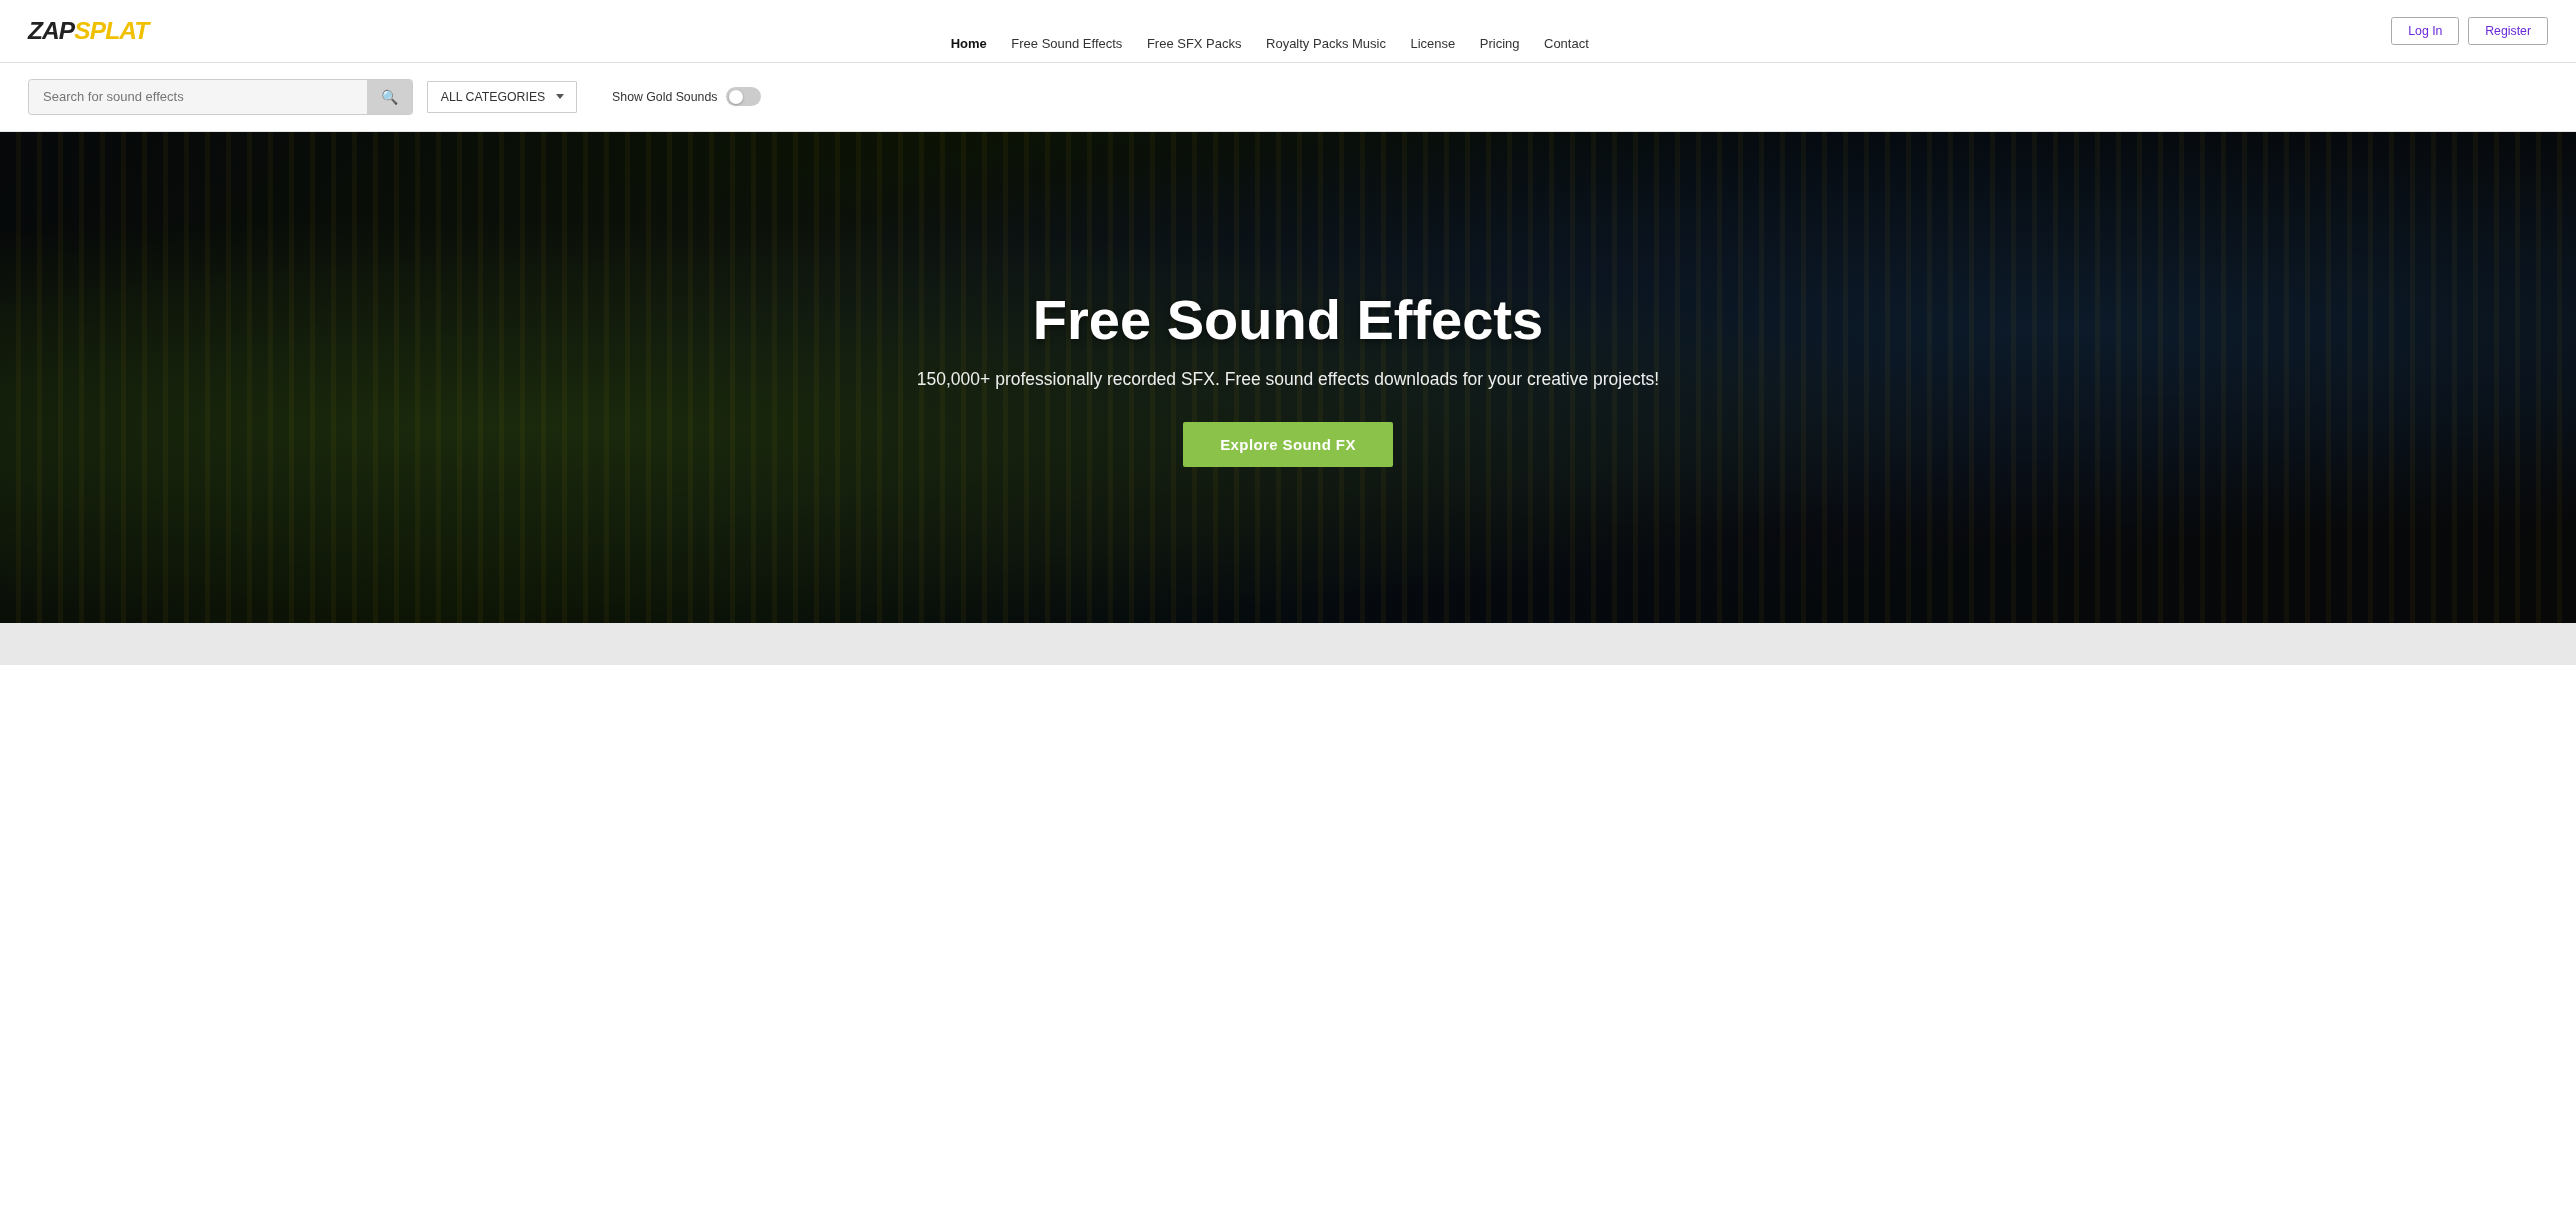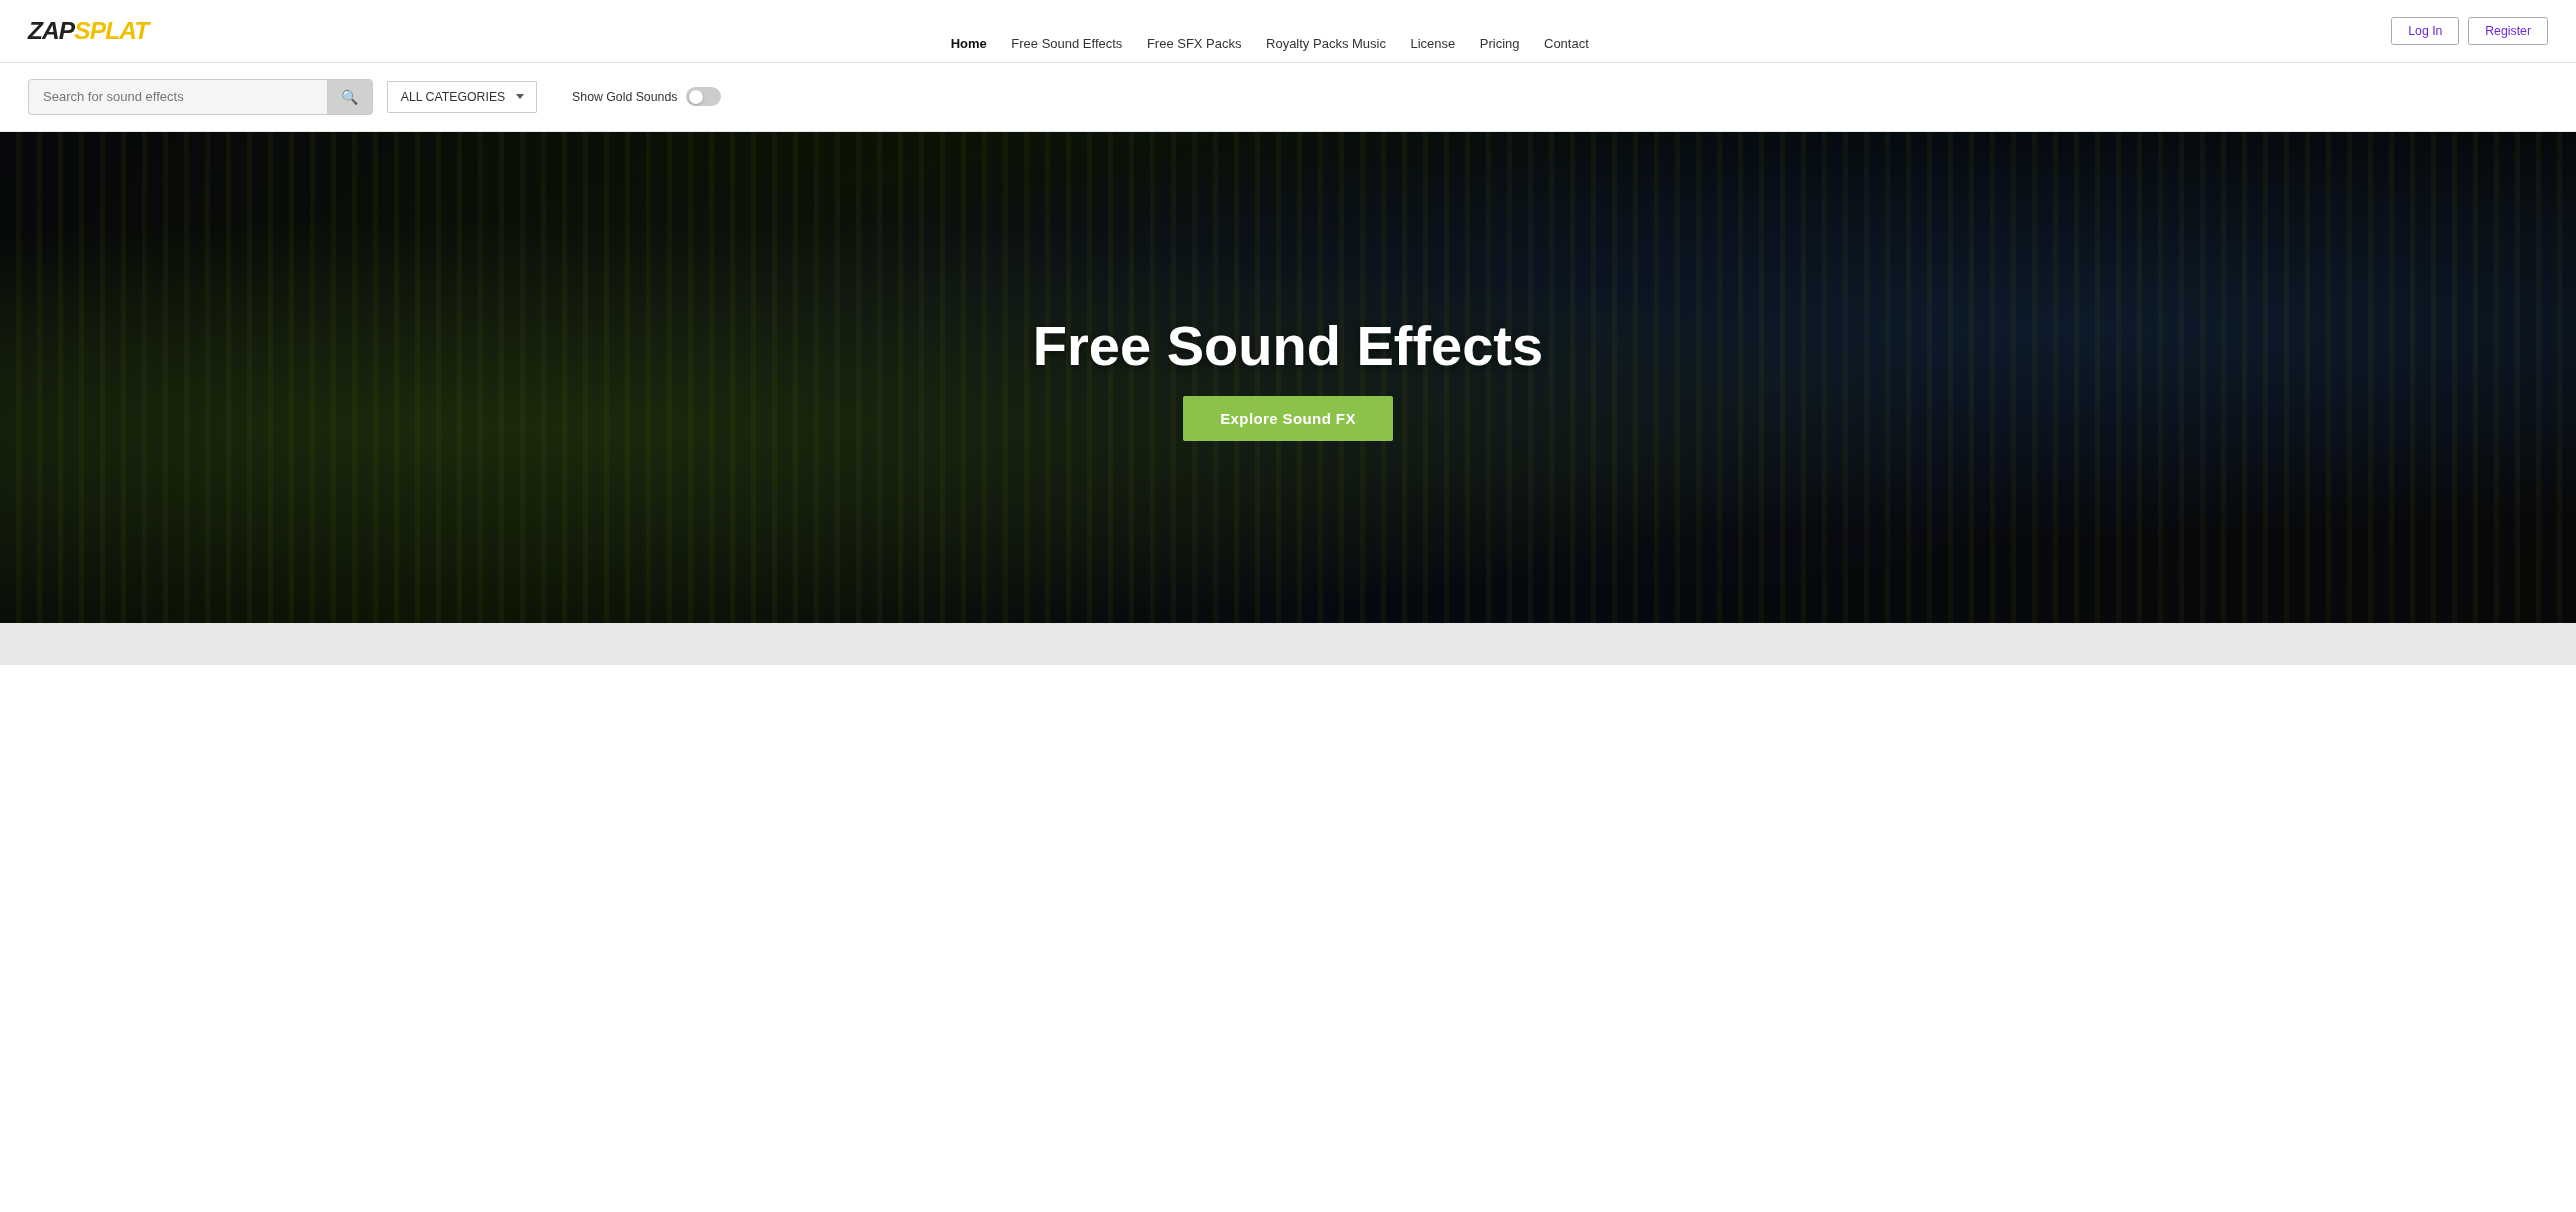--- a/index.html
+++ b/index.html
@@ -1,15 +1,15 @@
 <!DOCTYPE html>
 <html style="font-size:14px"><head>
   <meta charset="utf-8">
   <style>
-    * { margin: 0; padding: 0; box-sizing: border-box; }
+    * { margin: 0; padding: 0; box-sizing: border-box; gap: 40px; }
     body { font-family: Arial, sans-serif; background: #fff; }
 
     
     .header {
       display: flex;
       align-items: center;
       justify-content: space-between;
       padding: 0 28px;
       height: 63px;
       border-bottom: 0.9px solid #e0e0e0;
@@ -249,18 +249,19 @@
     <div class="toggle">
       <div class="toggle-knob"></div>
     </div>
   </div>
 </div>
 
 <section class="hero">
   <div class="hero-bg"></div>
   <div class="hero-content">
     <h1 class="hero-title">Free Sound Effects</h1>
+    <p class="hero-subtitle">150,000+ professionally recorded SFX. Free sound effects downloads for your creative projects!</p>
     <button class="btn-explore">Explore Sound FX</button>
   </div>
 </section>
 
 <div class="footer-strip"></div>
 
 
 </body></html>

